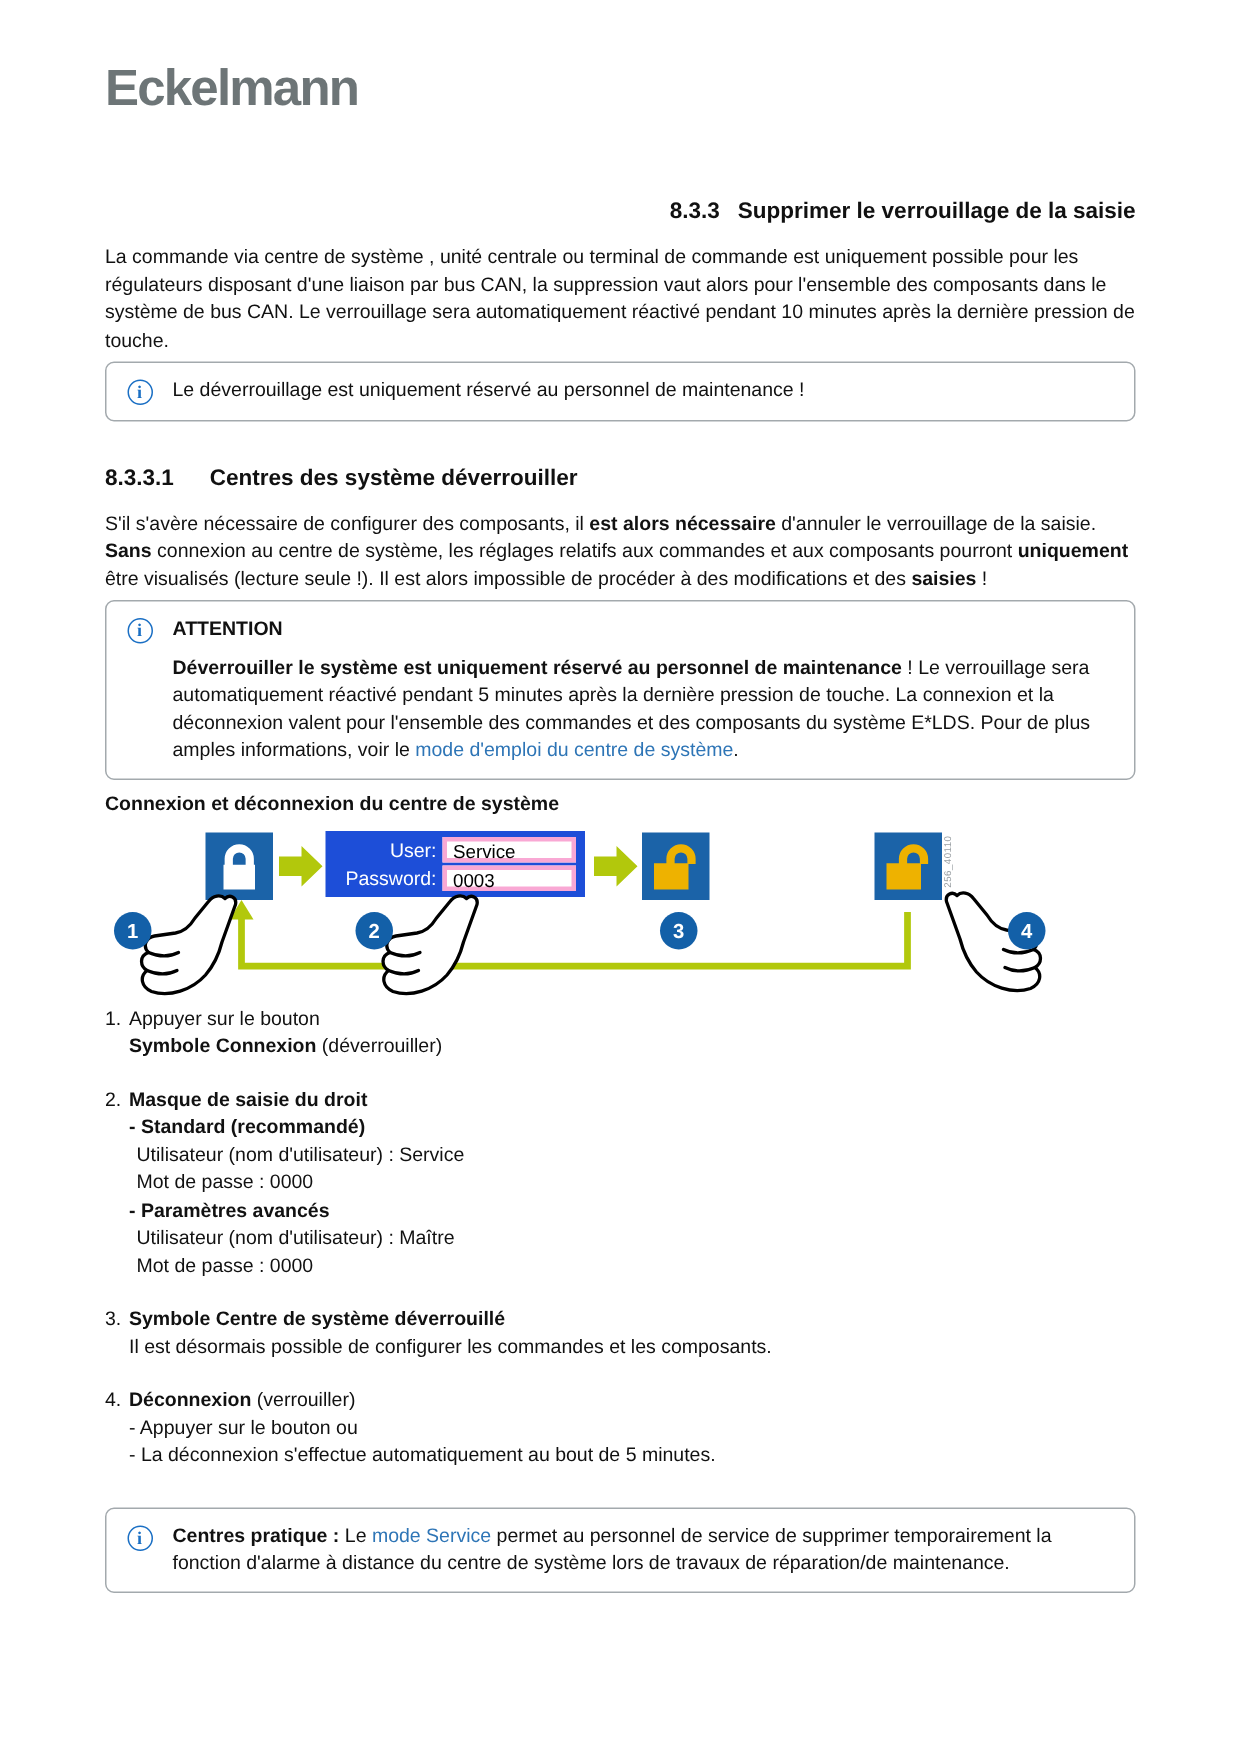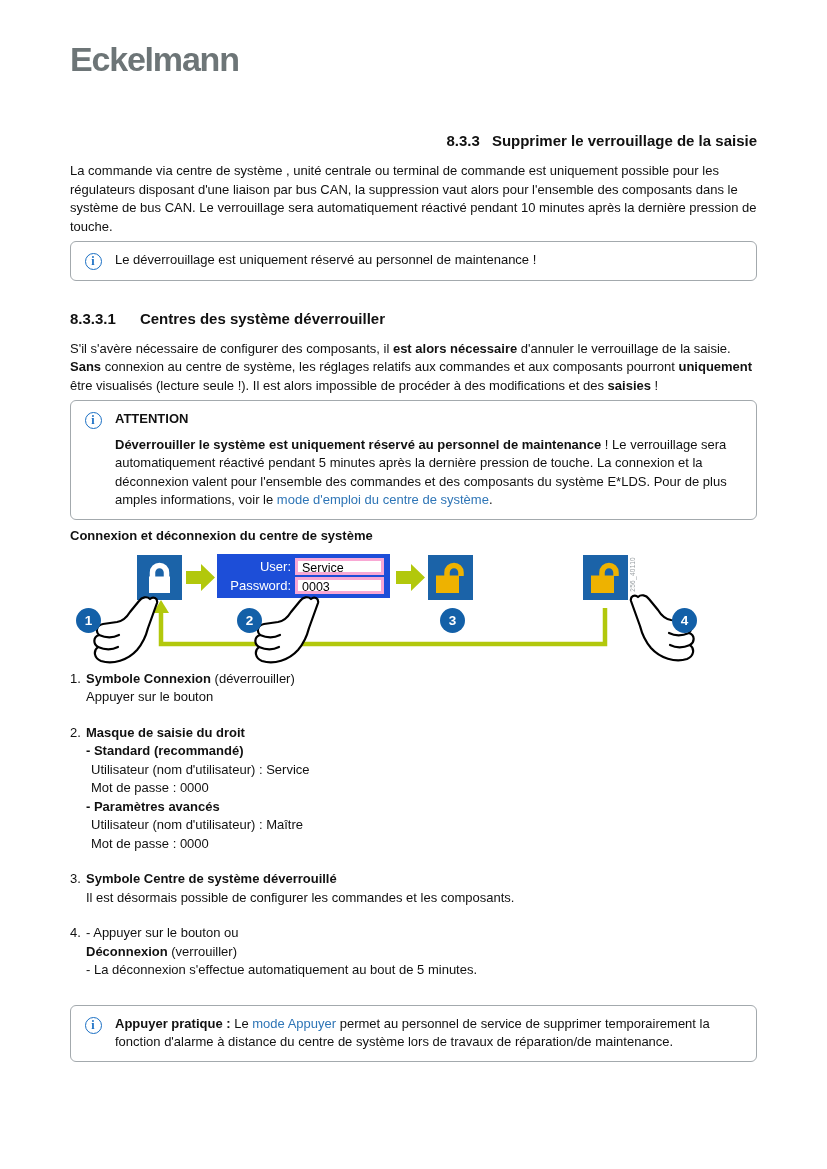--- a/index.html
+++ b/index.html
@@ -206,22 +206,22 @@
     <div class="step-circle c2">2</div>
     <div class="step-circle c3">3</div>
     <div class="step-circle c4">4</div>
   </div>
 
   <div class="steps">
 
     <div class="step">
       <div class="step-num">1.</div>
       <div class="step-body">
+        <div>Appuyer sur le bouton</div>
         <div><b>Symbole Connexion</b><span> (déverrouiller)</span></div>
-        <div>Appuyer sur le bouton</div>
       </div>
     </div>
 
     <div class="step">
       <div class="step-num">2.</div>
       <div class="step-body">
         <div class="bold">Masque de saisie du droit</div>
         <div class="bold">- Standard (recommandé)</div>
         <div class="indent">Utilisateur (nom d'utilisateur) : Service</div>
         <div class="indent">Mot de passe : 0000</div>
@@ -235,30 +235,30 @@
       <div class="step-num">3.</div>
       <div class="step-body">
         <div class="bold">Symbole Centre de système déverrouillé</div>
         <div>Il est désormais possible de configurer les commandes et les composants.</div>
       </div>
     </div>
 
     <div class="step">
       <div class="step-num">4.</div>
       <div class="step-body">
+        <div><b>Déconnexion</b><span> (verrouiller)</span></div>
         <div>- Appuyer sur le bouton ou</div>
-        <div><b>Déconnexion</b><span> (verrouiller)</span></div>
         <div>- La déconnexion s'effectue automatiquement au bout de 5 minutes.</div>
       </div>
     </div>
   </div>
 
   <div class="note-box tip-box">
     <div class="note-icon-col"><span class="info-i">i</span></div>
-    <div class="note-text"><b>Appuyer pratique :</b><span> Le </span><span class="link">mode Appuyer</span><span> permet au personnel de service de supprimer temporairement la fonction d'alarme à distance du centre de système lors de travaux de réparation/de maintenance.</span></div>
+    <div class="note-text"><b>Centres pratique :</b><span> Le </span><span class="link">mode Service</span><span> permet au personnel de service de supprimer temporairement la fonction d'alarme à distance du centre de système lors de travaux de réparation/de maintenance.</span></div>
   </div>
 
 </div>
 
 <div class="footer">
   <span>Micrologiciel V3.03</span>
   <span class="f-center">16.06.2023</span>
   <span class="f-right">76/97</span>
 </div>
 

